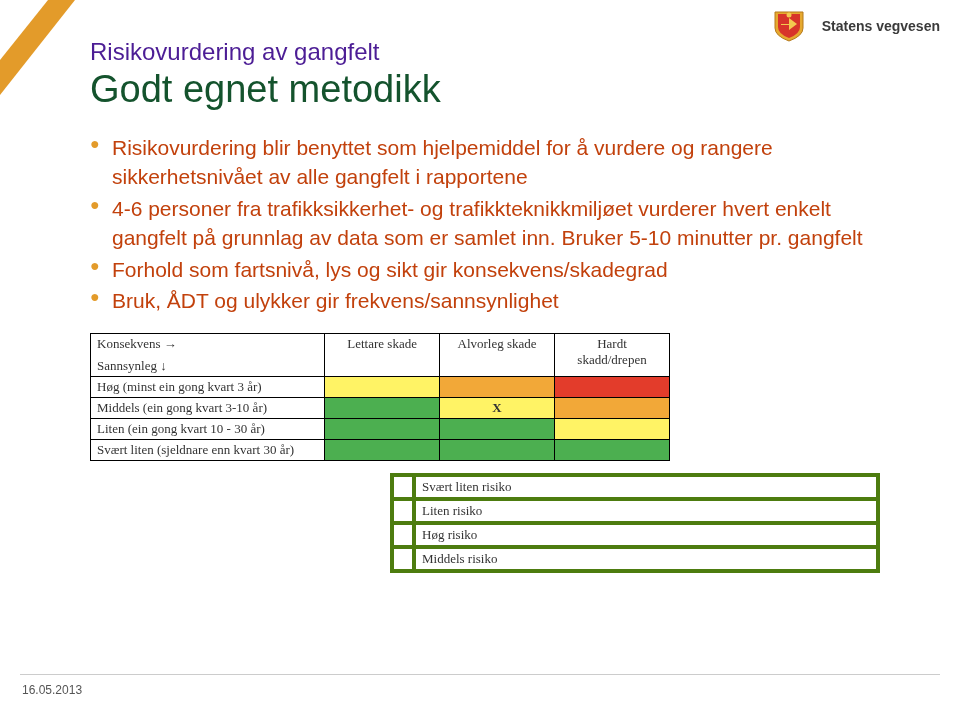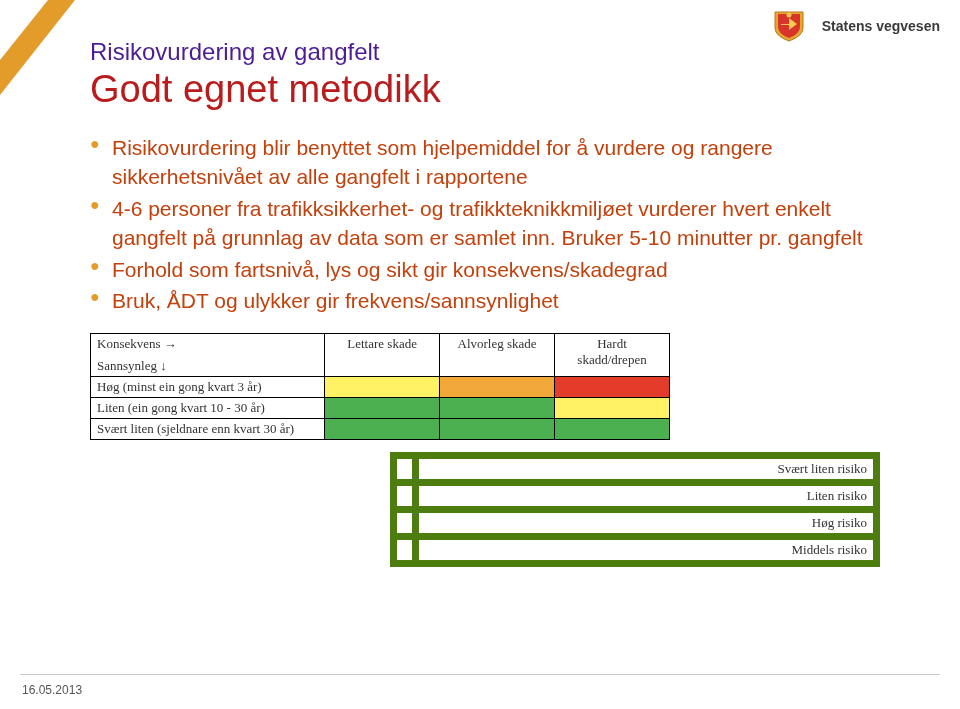--- a/index.html
+++ b/index.html
@@ -48,21 +48,21 @@
   }
   .content {
     padding: 38px 80px 0 90px;
   }
   .supertitle {
     color: #4c1d95;
     font-size: 24px;
     margin-bottom: 2px;
   }
   .title {
-    color: #b91c1c;
+    color: #14532d;
     font-size: 38px;
     font-weight: normal;
     margin-bottom: 22px;
   }
   ul.bullets {
     list-style: none;
     padding-left: 0;
   }
   ul.bullets li {
     position: relative;
@@ -112,24 +112,23 @@
     font-weight: normal;
   }
   table.matrix td.cell-green { background: #4caf50; text-align: center; }
   table.matrix td.cell-yellow { background: #fff365; text-align: center; }
   table.matrix td.cell-orange { background: #f2a838; text-align: center; }
   table.matrix td.cell-red { background: #e33c2b; text-align: center; }
   table.legend {
     margin-left: 300px;
   }
   table.legend td {
-    border: 7px solid #4d7c0f;
+    border: 4px solid #4d7c0f;
     padding: 2px 6px;
     font-size: 13px;
-    text-align: right;
   }
   table.legend td.swatch {
     width: 22px;
   }
   .footer {
     position: absolute;
     bottom: 12px;
     left: 0;
     width: 852px;
     display: flex;
@@ -188,20 +187,26 @@
         <th class="col-head">Alvorleg skade</th>
         <th class="col-head">Hardt skadd/drepen</th>
       </tr>
       <tr>
         <td>Høg (minst ein gong kvart 3 år)</td>
         <td class="cell-yellow"></td>
         <td class="cell-orange"></td>
         <td class="cell-red"></td>
       </tr>
       <tr>
+        <td>Middels (ein gong kvart 3-10 år)</td>
+        <td class="cell-green"></td>
+        <td class="cell-yellow"><span class="x-mark">X</span></td>
+        <td class="cell-orange"></td>
+      </tr>
+      <tr>
         <td>Liten (ein gong kvart 10 - 30 år)</td>
         <td class="cell-green"></td>
         <td class="cell-green"></td>
         <td class="cell-yellow"></td>
       </tr>
       <tr>
         <td>Svært liten  (sjeldnare enn kvart 30 år)</td>
         <td class="cell-green"></td>
         <td class="cell-green"></td>
         <td class="cell-green"></td>

